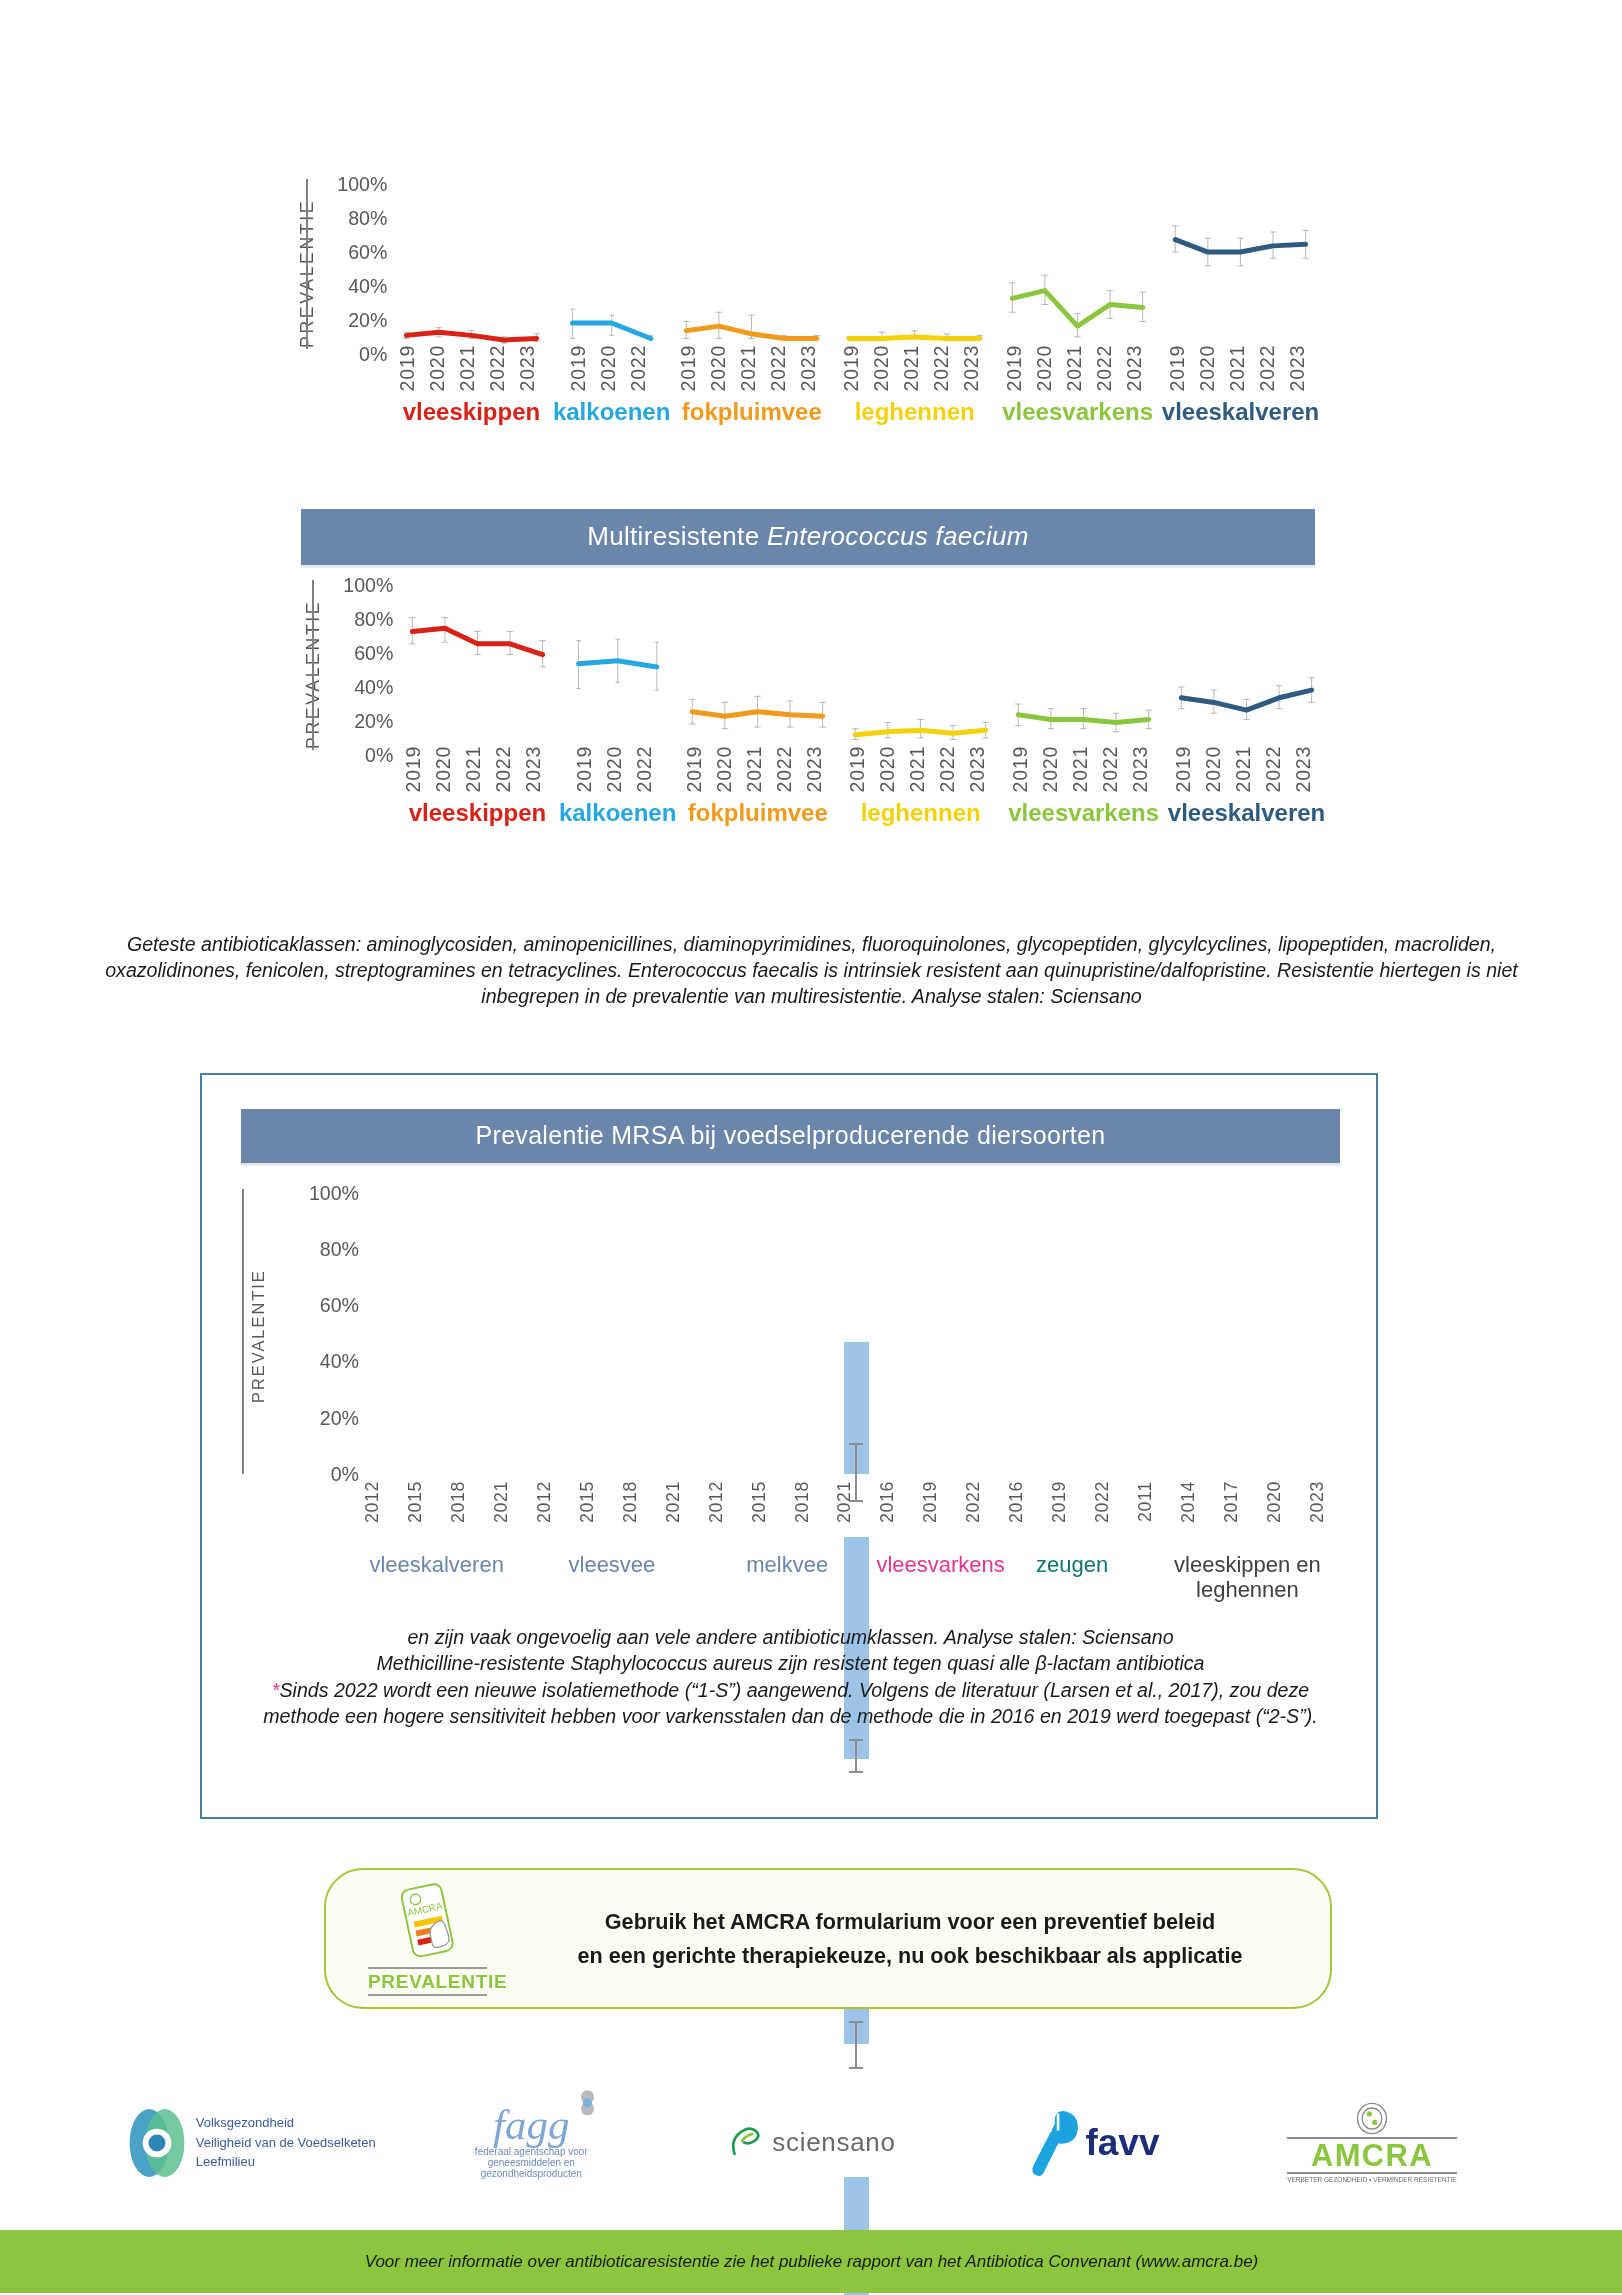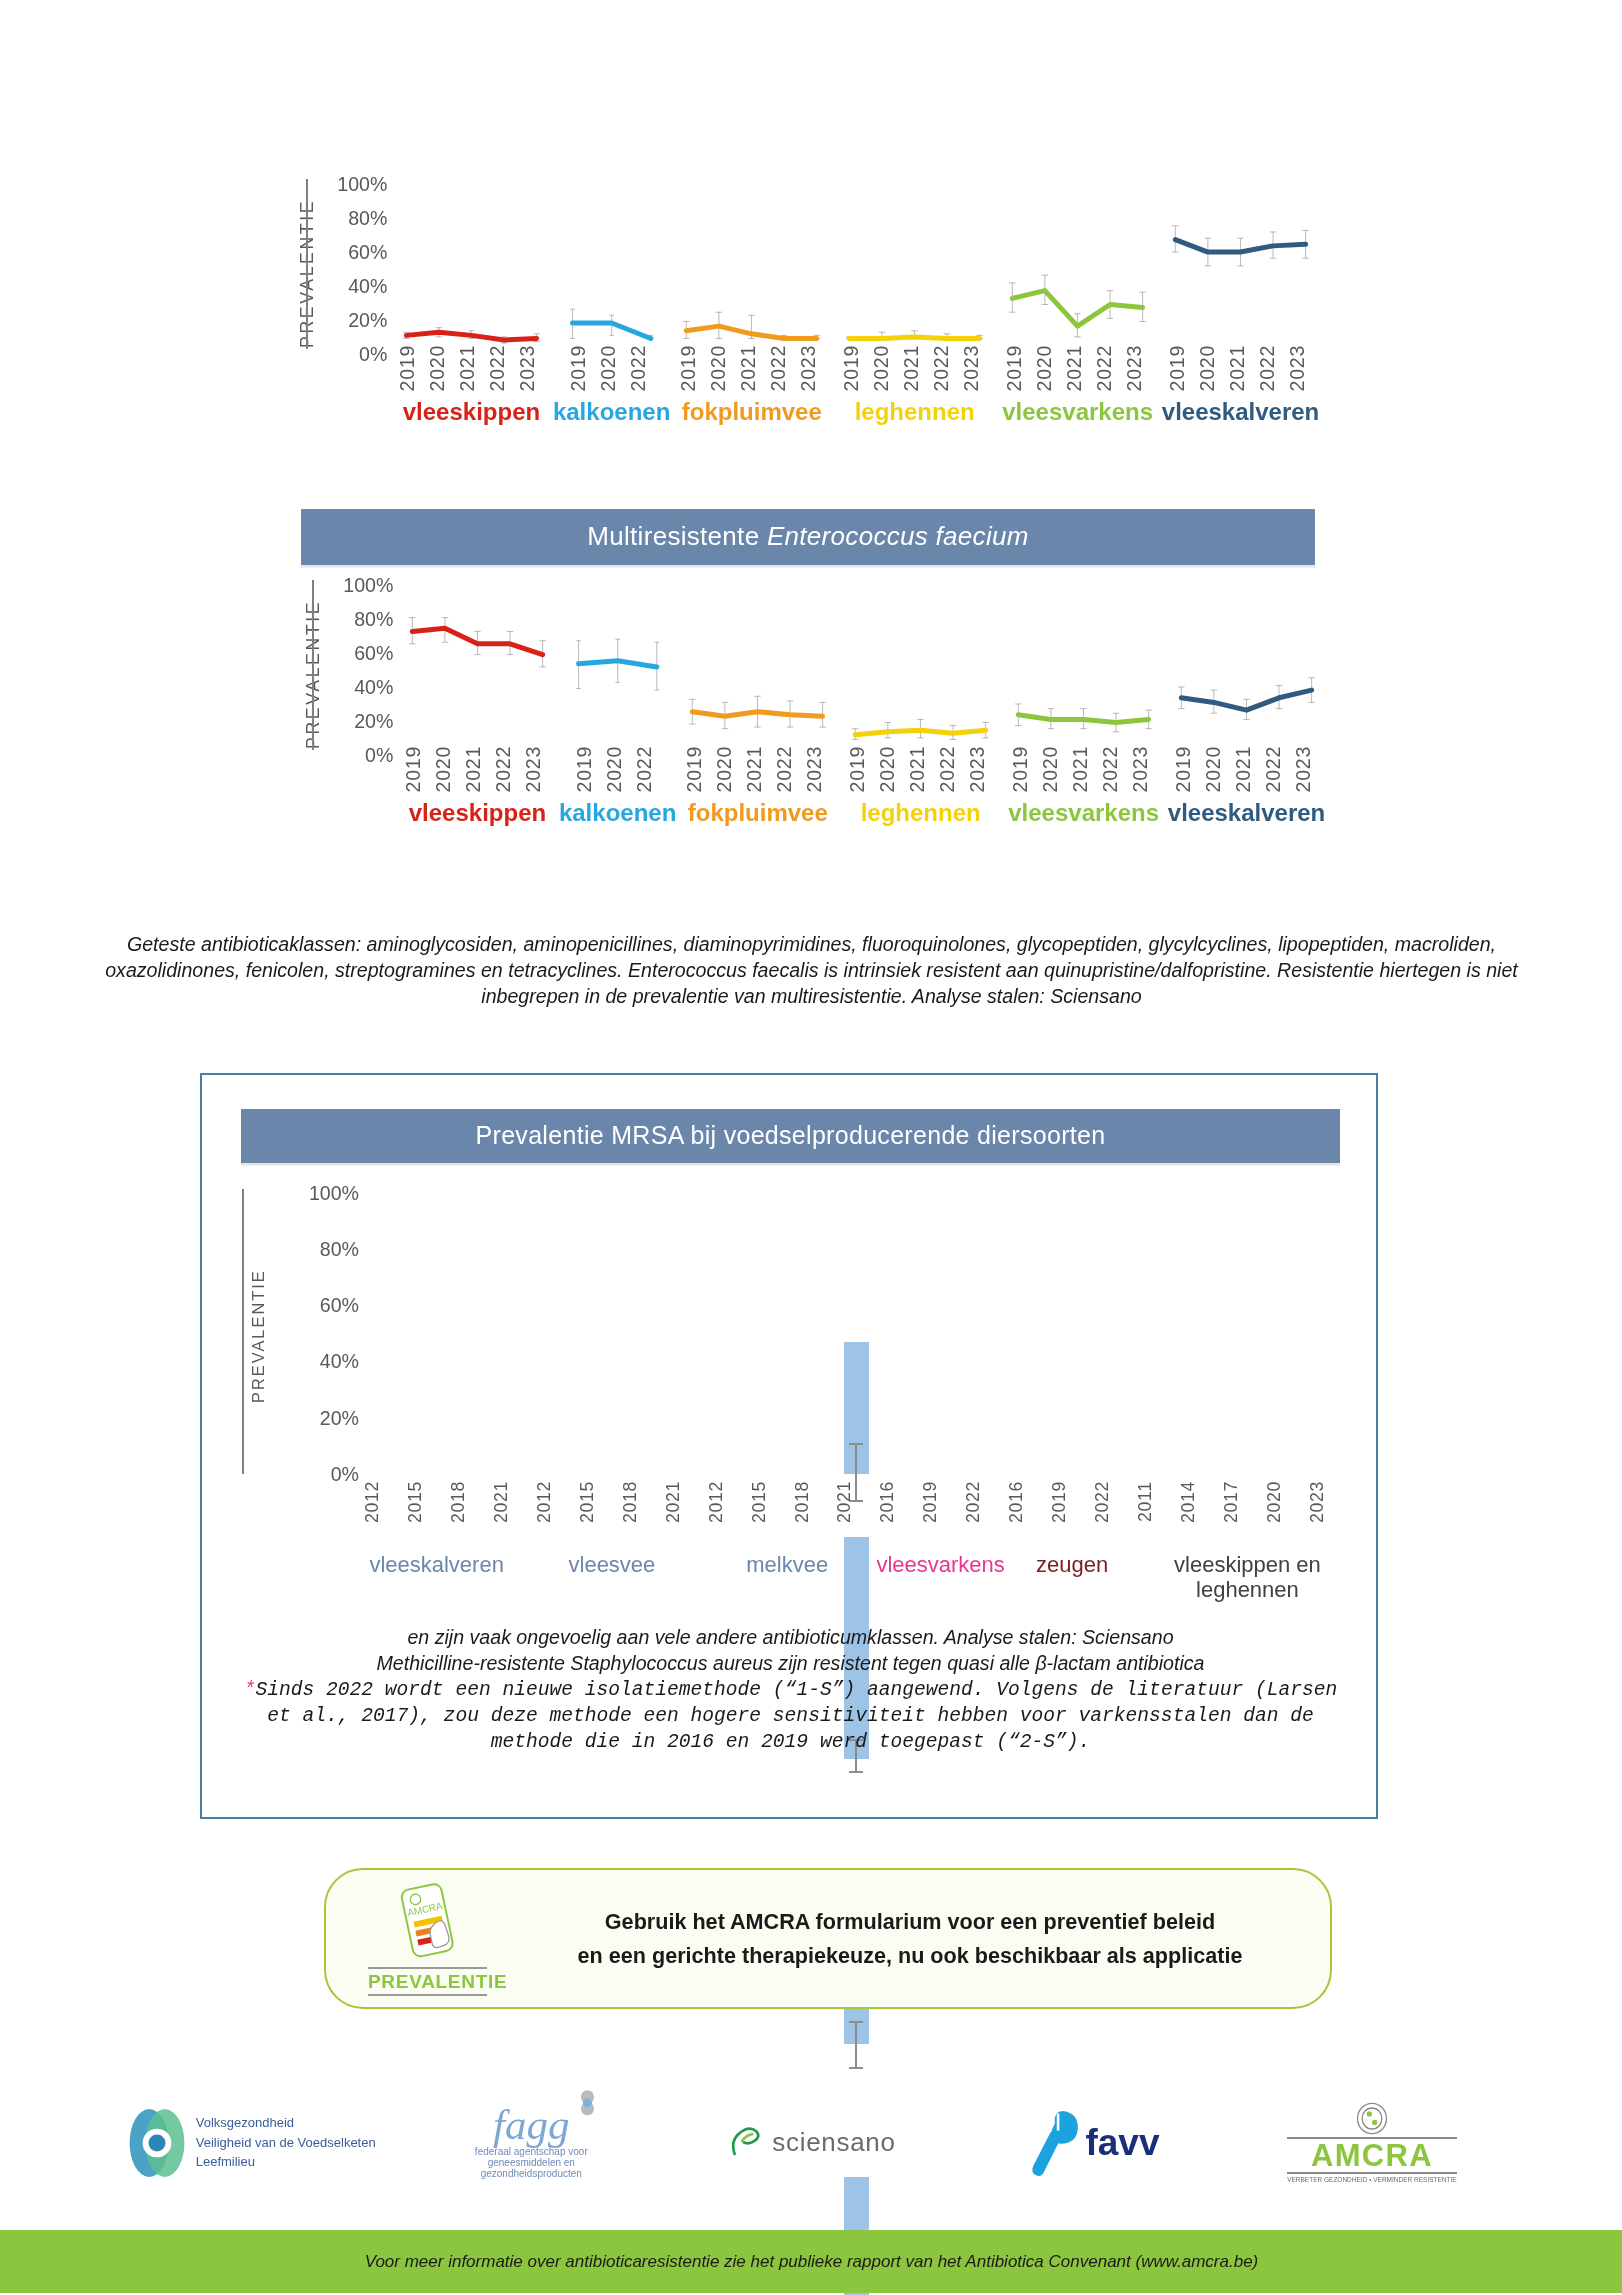--- a/index.html
+++ b/index.html
@@ -585,33 +585,33 @@
         </span>
         <span style="flex: 4 1 0%; color: rgb(106, 134, 171);">
           <div>vleesvee</div>
         </span>
         <span style="flex: 4 1 0%; color: rgb(106, 134, 171);">
           <div>melkvee</div>
         </span>
         <span style="flex: 3 1 0%; color: rgb(232, 54, 143);">
           <div>vleesvarkens</div>
         </span>
-        <span style="flex: 3 1 0%; color: #7f1d1d;">
+        <span style="flex: 3 1 0%; color: #0f766e;">
           <div>zeugen</div>
         </span>
         <span style="flex: 5 1 0%; color: rgb(64, 64, 64);">
           <div>vleeskippen en</div>
           <div>leghennen</div>
         </span>
       </div>
 
     <div class="caption" style="position:absolute;left:39px;top:550px;width:1099px;">
       <div>en zijn vaak ongevoelig aan vele andere antibioticumklassen. Analyse stalen: Sciensano</div>
       <div>Methicilline-resistente Staphylococcus aureus zijn resistent tegen quasi alle β-lactam antibiotica</div>
-      <div style="margin-top:1.3px;font-family:Liberation Mono, monospace;">
+      <div style="margin-top:1.3px;">
         <span style="color:#e8368f;">*</span><span>Sinds 2022 wordt een nieuwe isolatiemethode (“1-S”) aangewend. Volgens de literatuur (Larsen et al., 2017), zou deze methode een hogere sensitiviteit hebben voor varkensstalen dan de methode die in 2016 en 2019 werd toegepast (“2-S”).</span>
       </div>
     </div>
   </div>
 
   <div class="formularium" style="left:324px;top:1868px;width:1008px;height:141px;">
     <div style="width:203px;display:flex;flex-direction:column;align-items:center;justify-content:center;">
       <svg width="85" height="85" viewBox="0 0 130 130">
         <g transform="rotate(-12 65 62)">
           <rect x="34" y="8" width="62" height="104" rx="12" ry="12" fill="#ffffff" stroke="#8cc63e" stroke-width="3"></rect>

